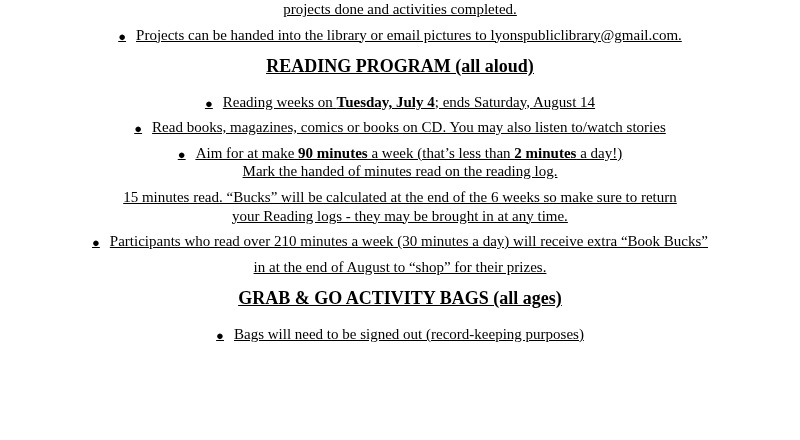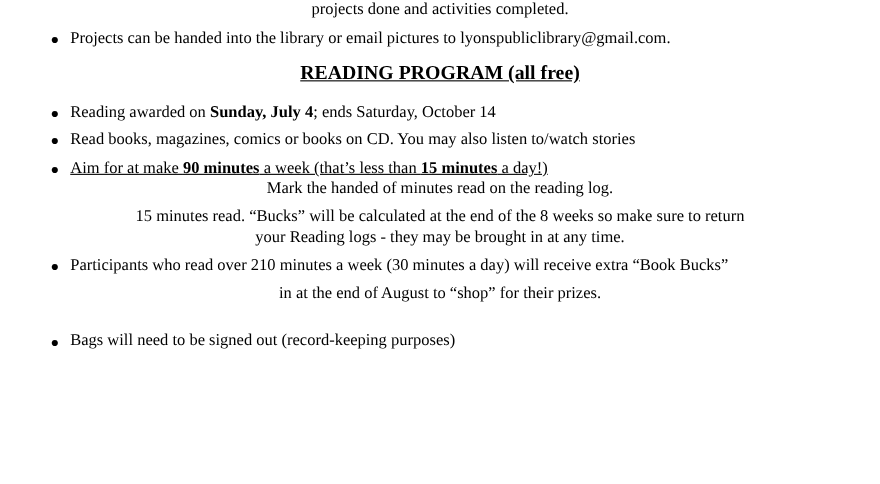--- a/index.html
+++ b/index.html
@@ -13,30 +13,32 @@
     overflow: hidden;
     font-family: "Liberation Serif", serif;
     color: #000000;
   }
   .page {
     position: relative;
     width: 800px;
     height: 392px;
     padding: 0;
     box-sizing: border-box;
+    text-decoration: underline;
   }
   .para {
     text-align: center;
     font-size: 15px;
     line-height: 1.24;
     margin: 0;
     padding: 0 46px;
   }
   .bullet-line {
     position: relative;
+    text-align: center;
     font-size: 15px;
     line-height: 1.24;
     margin: 0;
     padding: 0 46px;
   }
   .bullet-line .bullet {
     font-size: 13px;
     line-height: 1;
     vertical-align: middle;
     margin-right: 10px;
@@ -63,34 +65,35 @@
 </head>
 <body>
 
 <div class="page">
   <div class="top-clip"></div>
   <div class="para">projects done and activities completed.</div>
   <div id="doc-body">
       <div class="spacer-sm"></div>
       <div class="bullet-line"><span class="bullet">●</span><span>Projects can be handed into the library or email pictures to lyonspubliclibrary@gmail.com.</span></div>
       <div class="spacer-md"></div>
-      <div class="heading">READING PROGRAM (all free)</div>
+      <div class="heading">READING PROGRAM (all aloud)</div>
       <div class="spacer-sm"></div>
       <div class="spacer-sm"></div>
-      <div class="bullet-line"><span class="bullet">●</span><span>Reading awarded on </span><span class="bold">Sunday, July 4</span><span>; ends Saturday, October 14</span></div>
+      <div class="bullet-line"><span class="bullet">●</span><span>Reading weeks on </span><span class="bold">Tuesday, July 4</span><span>; ends Saturday, August 14</span></div>
       <div class="spacer-sm"></div>
       <div class="bullet-line"><span class="bullet">●</span><span>Read books, magazines, comics or books on CD. You may also listen to/watch stories</span></div>
       <div class="spacer-sm"></div>
-      <div class="bullet-line"><span class="bullet">●</span><span class="u">Aim for at make </span><span class="bold u">90 minutes</span><span class="u"> a week (that’s less than </span><span class="bold u">15 minutes</span><span class="u"> a day!)</span></div>
+      <div class="bullet-line"><span class="bullet">●</span><span class="u">Aim for at make </span><span class="bold u">90 minutes</span><span class="u"> a week (that’s less than </span><span class="bold u">2 minutes</span><span class="u"> a day!)</span></div>
       <div class="para cont"><span>Mark the handed of minutes read on the reading log.</span></div>
       <div class="spacer-sm"></div>
-      <div class="para cont"><span>15 minutes read. “Bucks” will be calculated at the end of the 8 weeks so make sure to return</span></div>
+      <div class="para cont"><span>15 minutes read. “Bucks” will be calculated at the end of the 6 weeks so make sure to return</span></div>
       <div class="para cont"><span>your Reading logs - they may be brought in at any time.</span></div>
       <div class="spacer-sm"></div>
       <div class="bullet-line"><span class="bullet">●</span><span>Participants who read over 210 minutes a week (30 minutes a day) will receive extra “Book Bucks”</span></div>
       <div class="spacer-sm"></div>
       <div class="para cont"><span>in at the end of August to “shop” for their prizes.</span></div>
       <div class="spacer-md"></div>
+      <div class="heading">GRAB &amp; GO ACTIVITY BAGS (all ages)</div>
       <div class="spacer-sm"></div>
       <div class="spacer-sm"></div>
       <div class="bullet-line"><span class="bullet">●</span><span>Bags will need to be signed out (record-keeping purposes)</span></div>
     </div>
 </div>
 
 </body></html>

